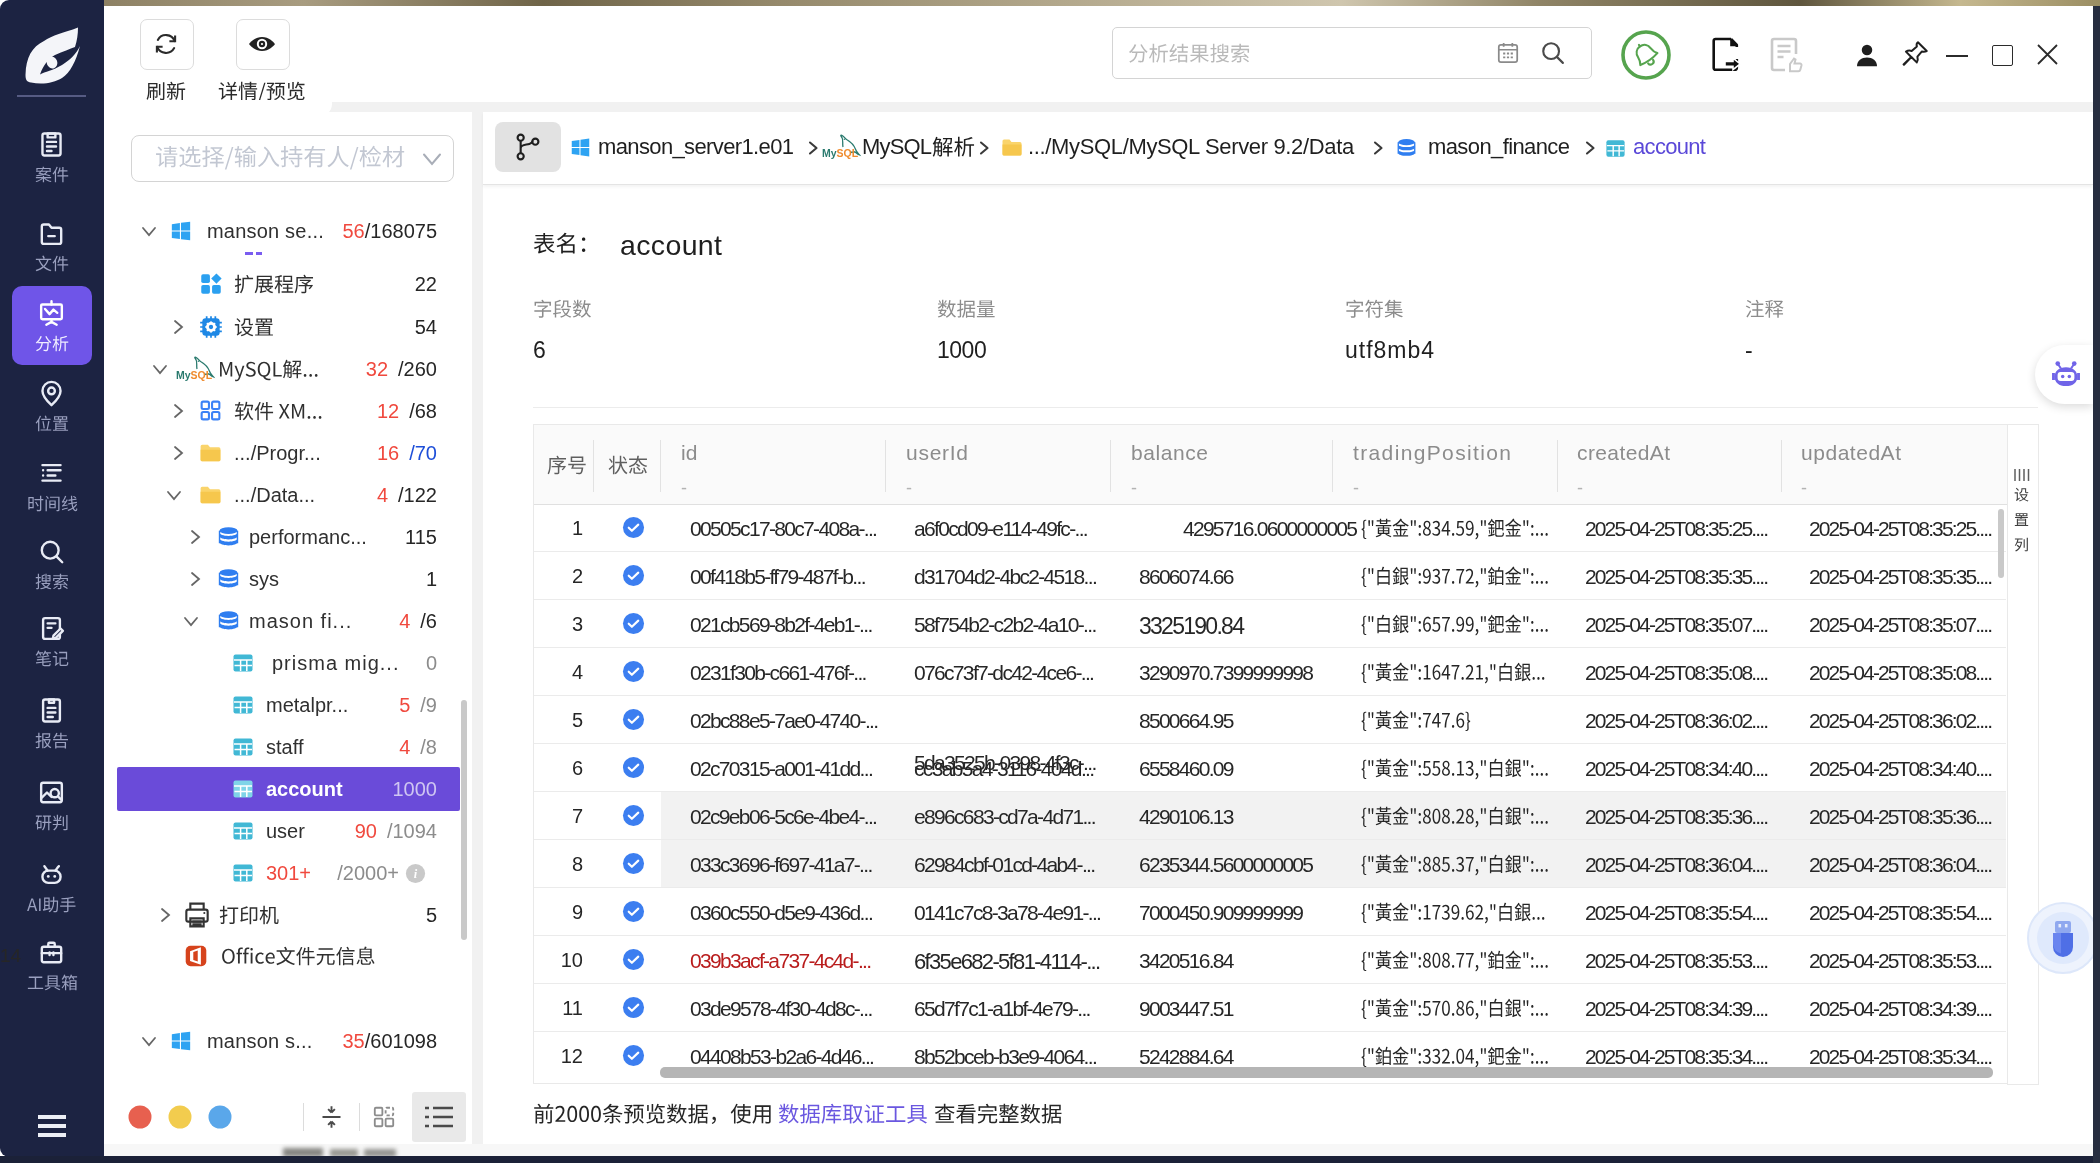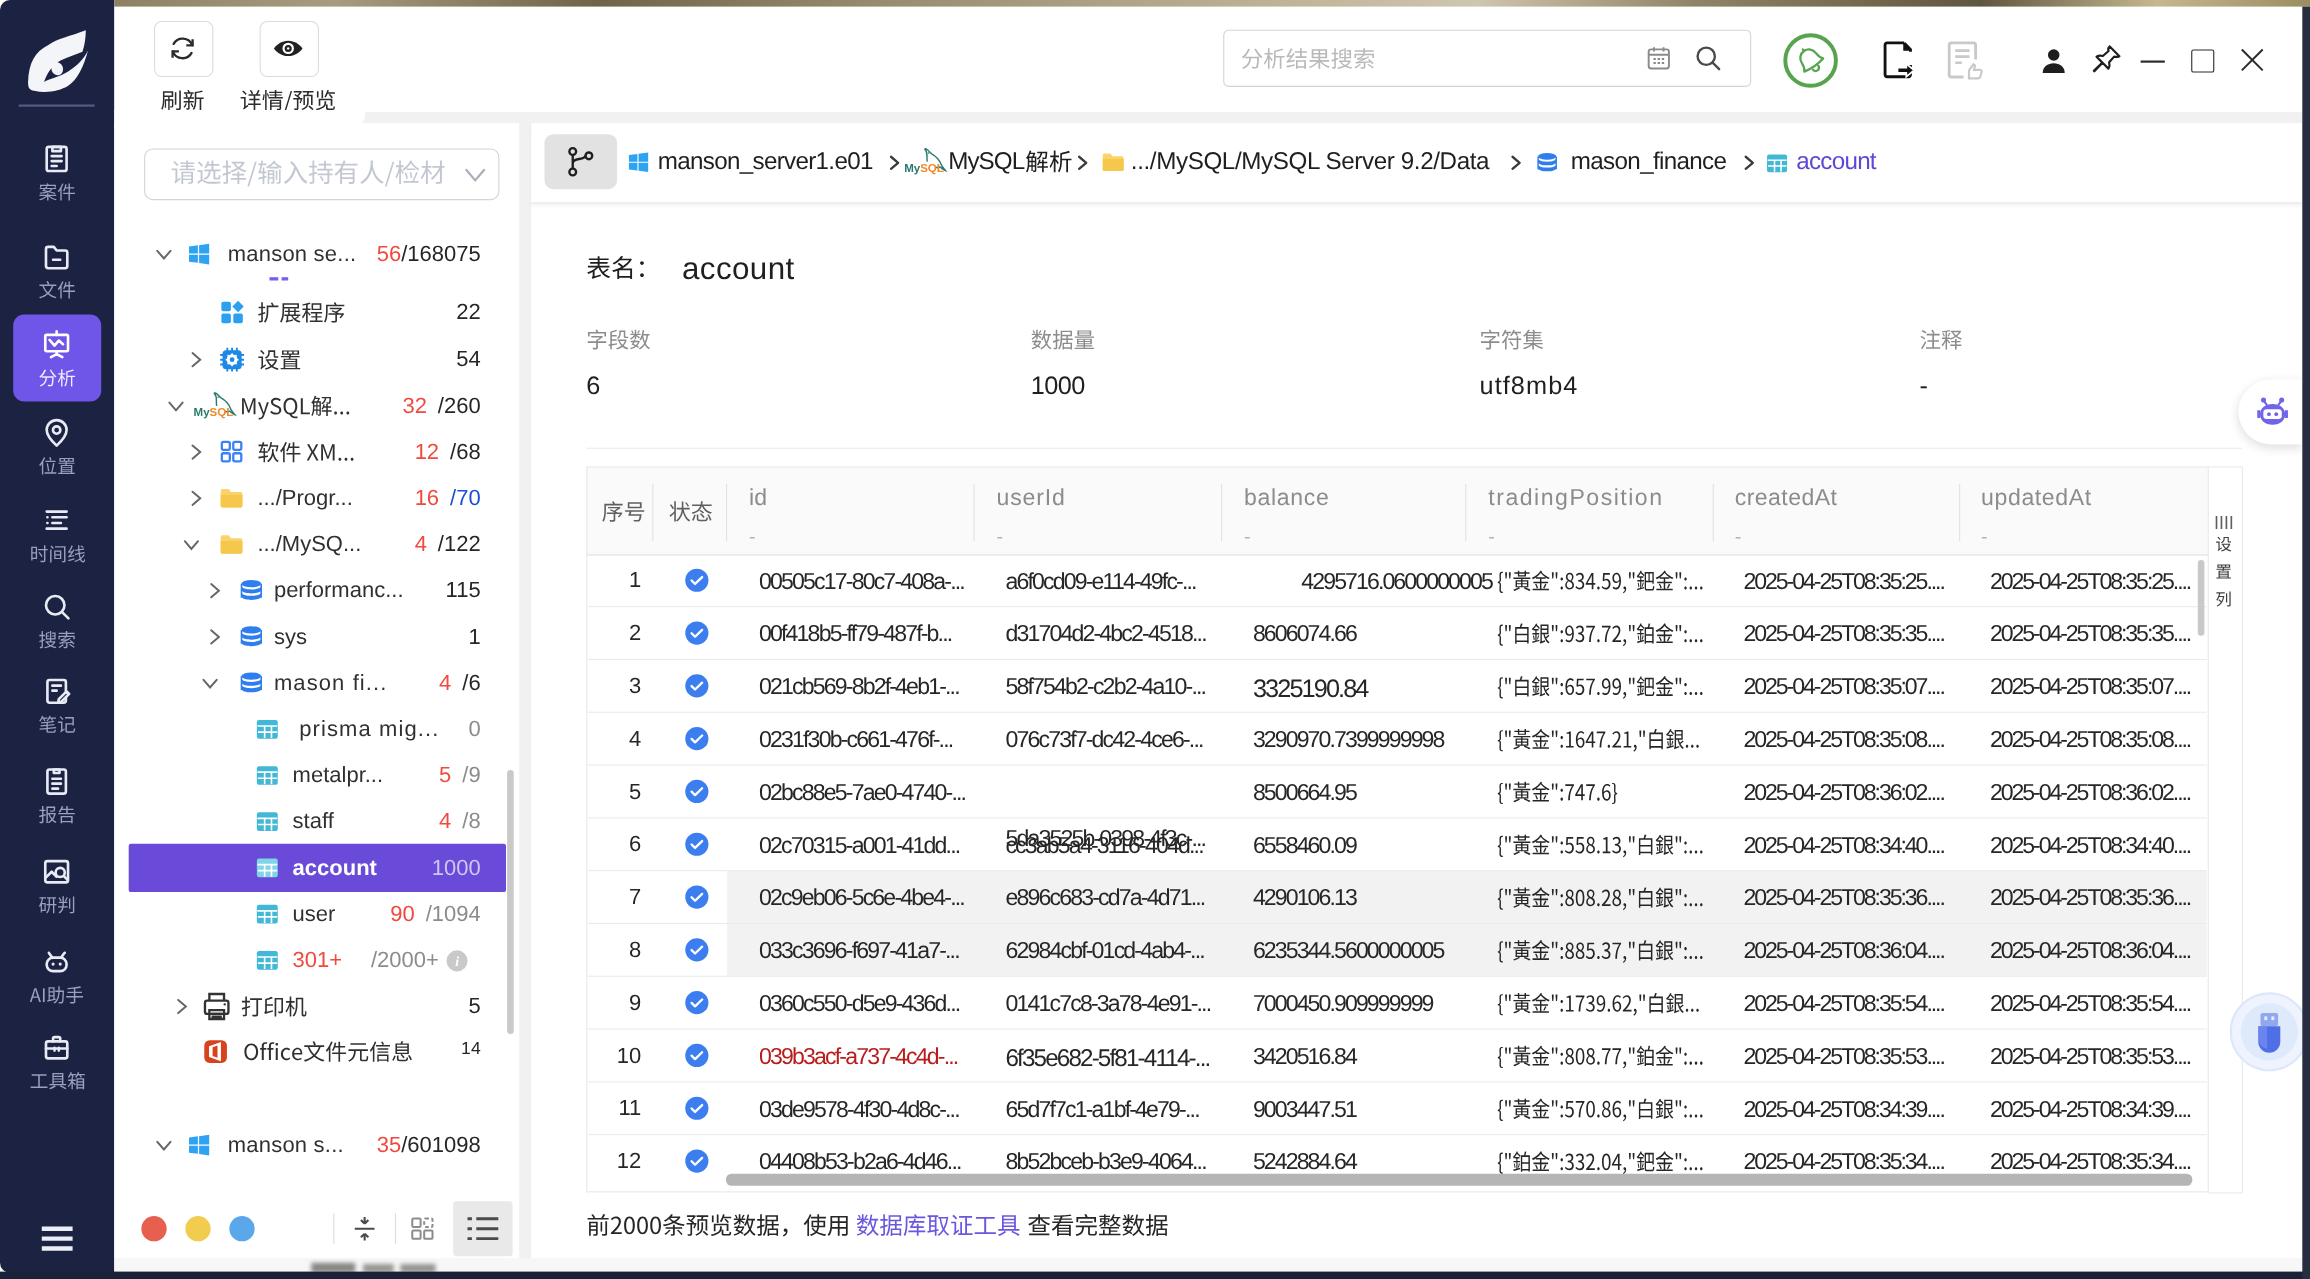--- a/index.html
+++ b/index.html
@@ -299,21 +299,21 @@
   </svg>
 <div class="a" style="left:234px;top:441.6px;font-size:20px;color:#303030;letter-spacing:0px;">.../Progr...</div>
 <div class="a nw" style="left:0;top:441.6px;width:437px;text-align:right;font-size:20px"><span style="color:#f0493e">16</span><span style="color:#1d4ed8"> /70</span></div>
 <svg class="a" style="left:166px;top:490px" width="16" height="11" viewBox="0 0 16 11">
     <path d="M2 2 L8 9 L14 2" stroke="#666" stroke-width="1.8" fill="none" stroke-linecap="round"></path>
   </svg>
 <svg class="a" style="left:198px;top:483px" width="25" height="25" viewBox="0 0 24 24">
     <path fill="#fad46b" d="M2.5 5 a1.5 1.5 0 0 1 1.5-1.5 h5.5 l2 2.5 H20 a1.5 1.5 0 0 1 1.5 1.5 V18 a1.5 1.5 0 0 1 -1.5 1.5 H4 A1.5 1.5 0 0 1 2.5 18Z"></path>
     <path fill="#f6c74d" d="M2.5 8.5 h19 V18 a1.5 1.5 0 0 1 -1.5 1.5 H4 A1.5 1.5 0 0 1 2.5 18Z"></path>
   </svg>
-<div class="a" style="left:234px;top:483.6px;font-size:20px;color:#303030;letter-spacing:0px;">.../MySQ...</div>
+<div class="a" style="left:234px;top:483.6px;font-size:20px;color:#303030;letter-spacing:0px;">.../Data...</div>
 <div class="a nw" style="left:0;top:483.6px;width:437px;text-align:right;font-size:20px"><span style="color:#f0493e">4</span><span style="color:#262626"> /122</span></div>
 <svg class="a" style="left:190px;top:529px" width="11" height="16" viewBox="0 0 11 16">
     <path d="M2 2 L9 8 L2 14" stroke="#666" stroke-width="1.8" fill="none" stroke-linecap="round"></path>
   </svg>
 <svg class="a" style="left:216px;top:525px" width="25" height="25" viewBox="0 0 24 24">
     <ellipse cx="12" cy="5.4" rx="8.6" ry="3.2" fill="#2f7ef0"></ellipse>
     <path d="M3.4 7.5 c0 1.7 3.9 3 8.6 3 s8.6-1.3 8.6-3 v3.4 c0 1.7-3.9 3-8.6 3 s-8.6-1.3-8.6-3Z" fill="#2f7ef0"></path>
     <path d="M3.4 13 c0 1.7 3.9 3 8.6 3 s8.6-1.3 8.6-3 v3.6 c0 1.7-3.9 3-8.6 3 s-8.6-1.3-8.6-3Z" fill="#2f7ef0"></path>
     <path d="M3.4 5.4 v12.2 M20.6 5.4 v12.2" stroke="#2f7ef0" stroke-width="1.4"></path>
   </svg>
@@ -408,21 +408,21 @@
     <use href="#cid00071" x="1067"></use>
     <use href="#cid00074" x="1392"></use>
     <use href="#cid00068" x="1667"></use>
     <use href="#cid00070" x="2177"></use>
     <use href="#cid20036" x="2731"></use>
     <use href="#cid09837" x="3731"></use>
     <use href="#cid10837" x="4731"></use>
     <use href="#cid10196" x="5731"></use>
     <use href="#cid17756" x="6731"></use>
   </svg>
-<div class="a nw" style="left:0;top:944.6px;width:437px;text-align:right;font-size:16px"><span style="color:#262626">14</span></div>
+<div class="a nw" style="left:0;top:944.6px;width:437px;font-size:19px"><span style="color:#262626">14</span></div>
 <svg class="a" style="left:141px;top:1036px" width="16" height="11" viewBox="0 0 16 11">
     <path d="M2 2 L8 9 L14 2" stroke="#666" stroke-width="1.8" fill="none" stroke-linecap="round"></path>
   </svg>
 <svg class="a" style="left:170px;top:1030px" width="22" height="22" viewBox="0 0 24 24">
     <path fill="#2ea3f2" d="M2 4.5 L10.8 3.3 V11.4 H2Z M12 3.1 L22 1.8 V11.4 H12Z M2 12.6 H10.8 V20.7 L2 19.5Z M12 12.6 H22 V22.2 L12 20.9Z"></path>
   </svg>
 <div class="a" style="left:207px;top:1029.6px;font-size:20px;color:#303030;letter-spacing:0.2px;">manson s...</div>
 <div class="a nw" style="left:0;top:1029.6px;width:437px;text-align:right;font-size:20px"><span style="color:#f0493e">35</span><span style="color:#262626">/601098</span></div>
 <div class="a" style="left:461px;top:700px;width:6px;height:240px;background:#c9c9c9;border-radius:3px"></div>
 <svg class="a" style="left:128px;top:1105px" width="116" height="24" viewBox="0 0 116 24">

